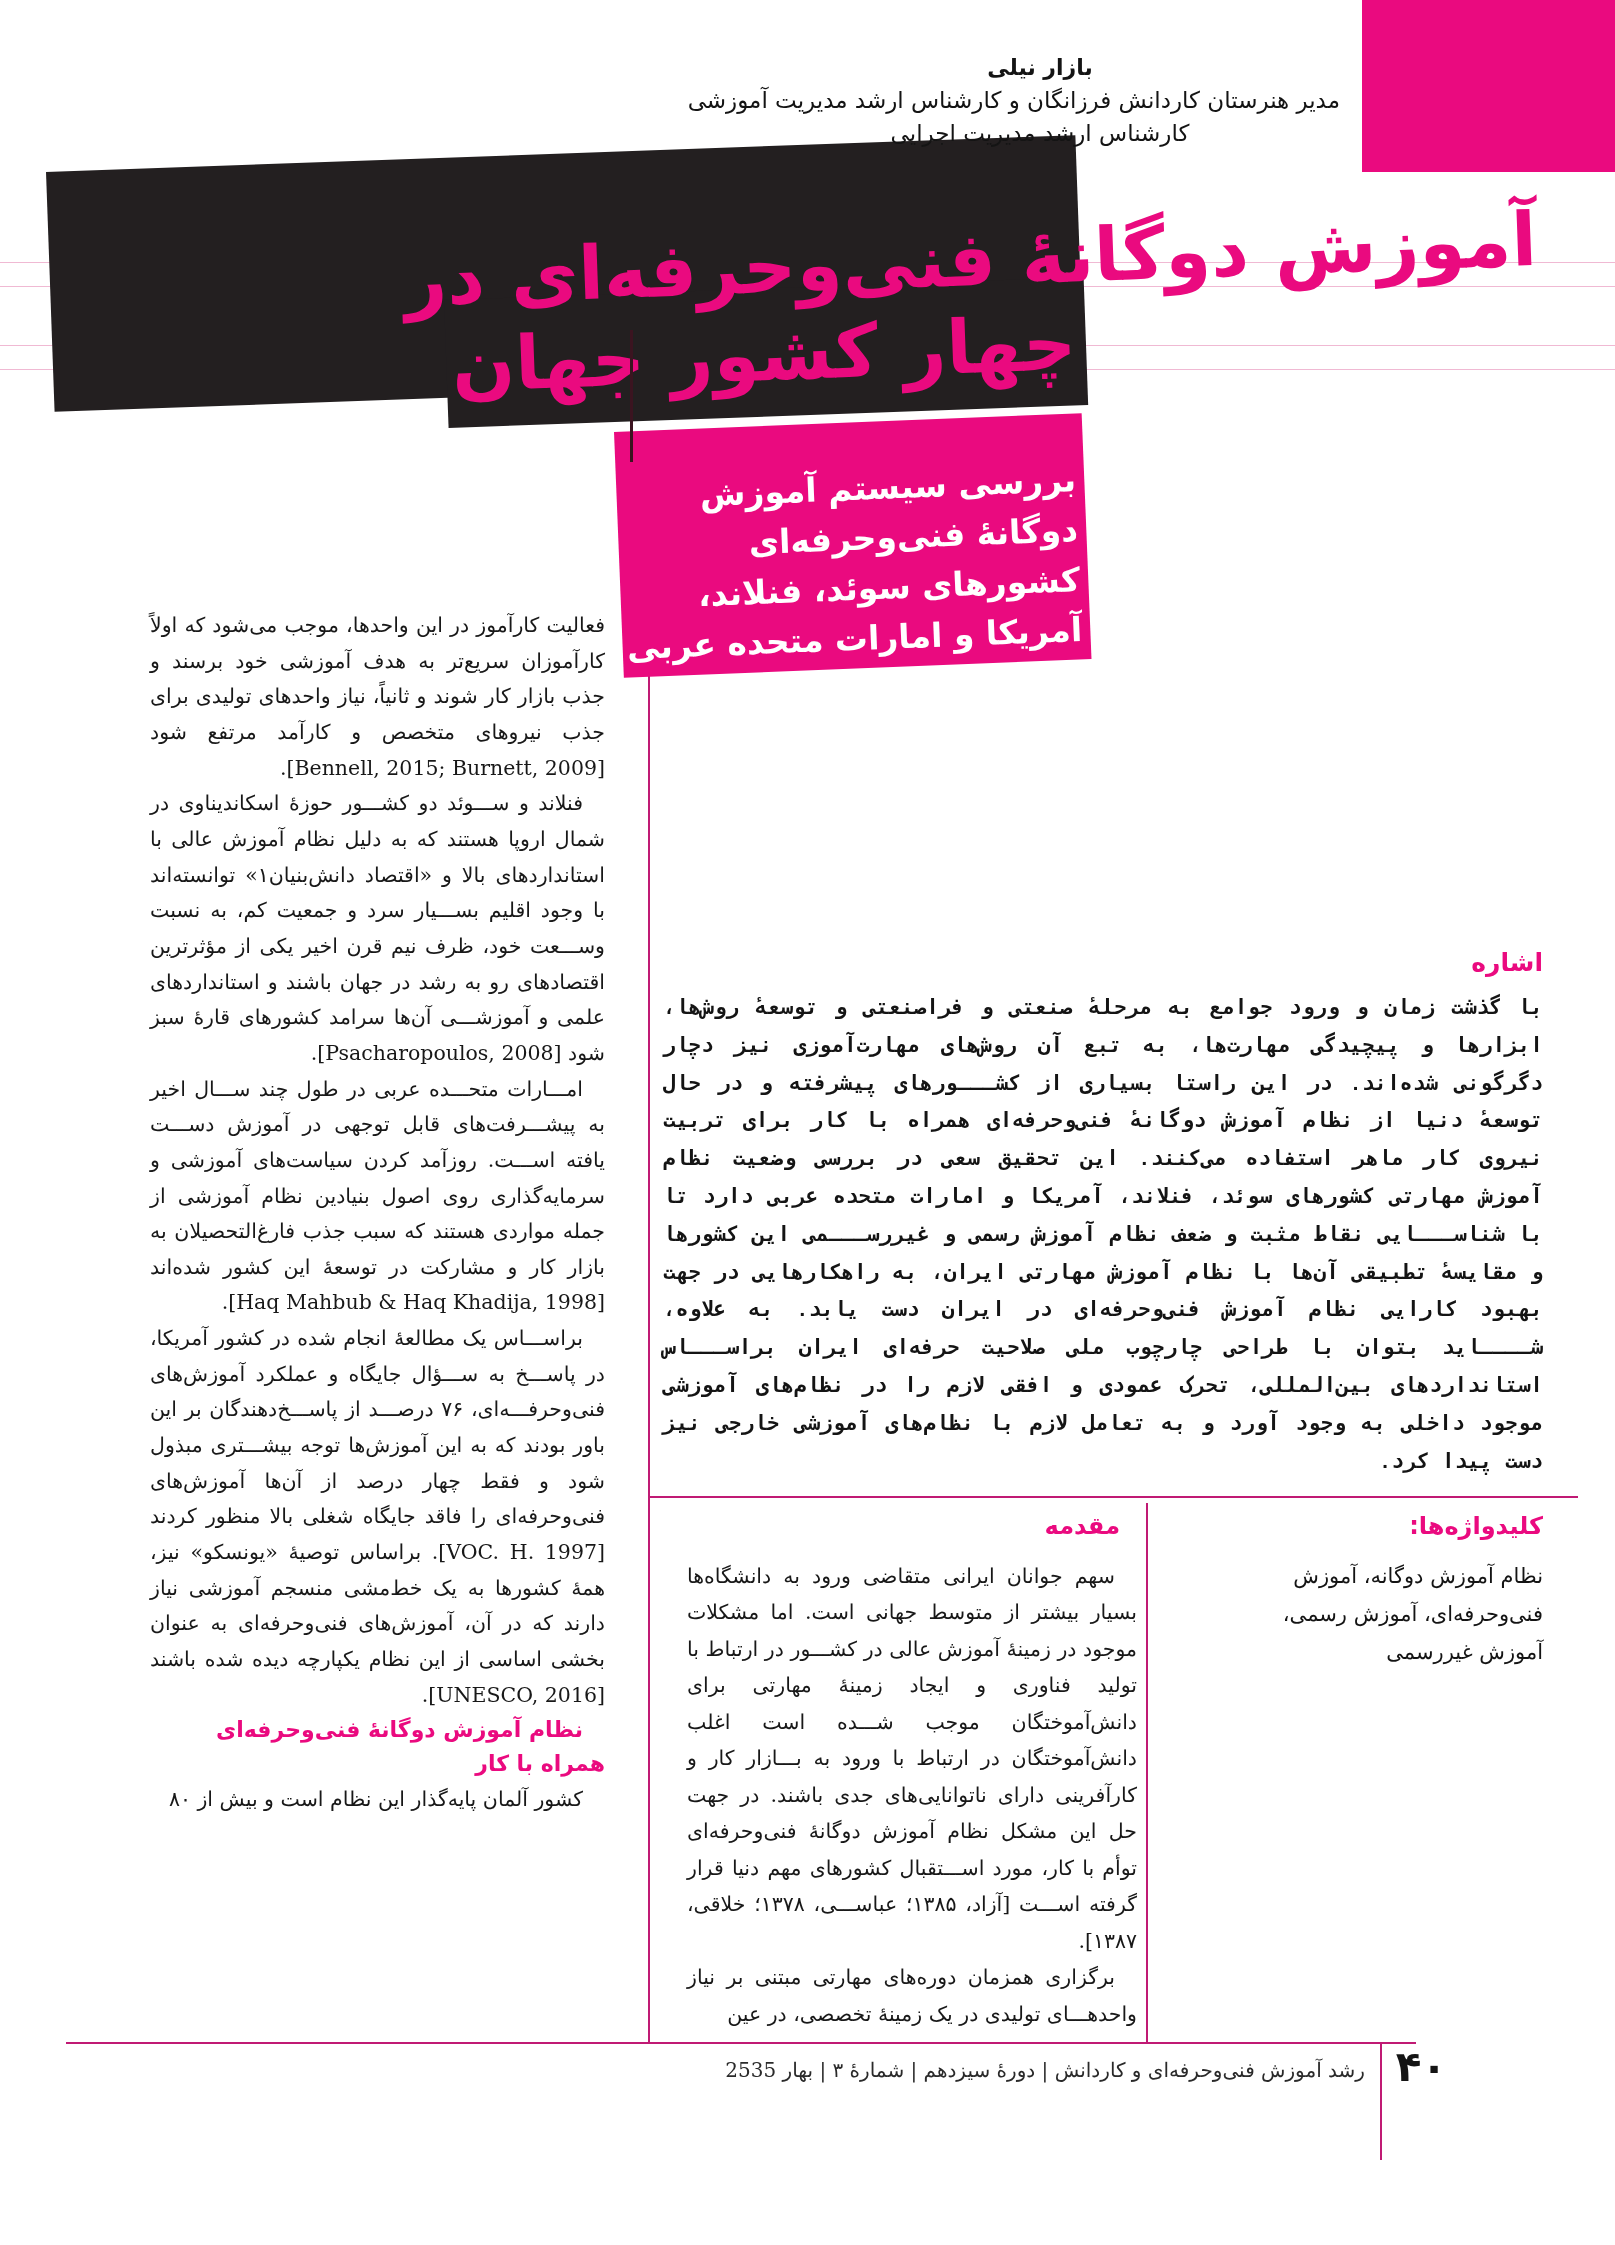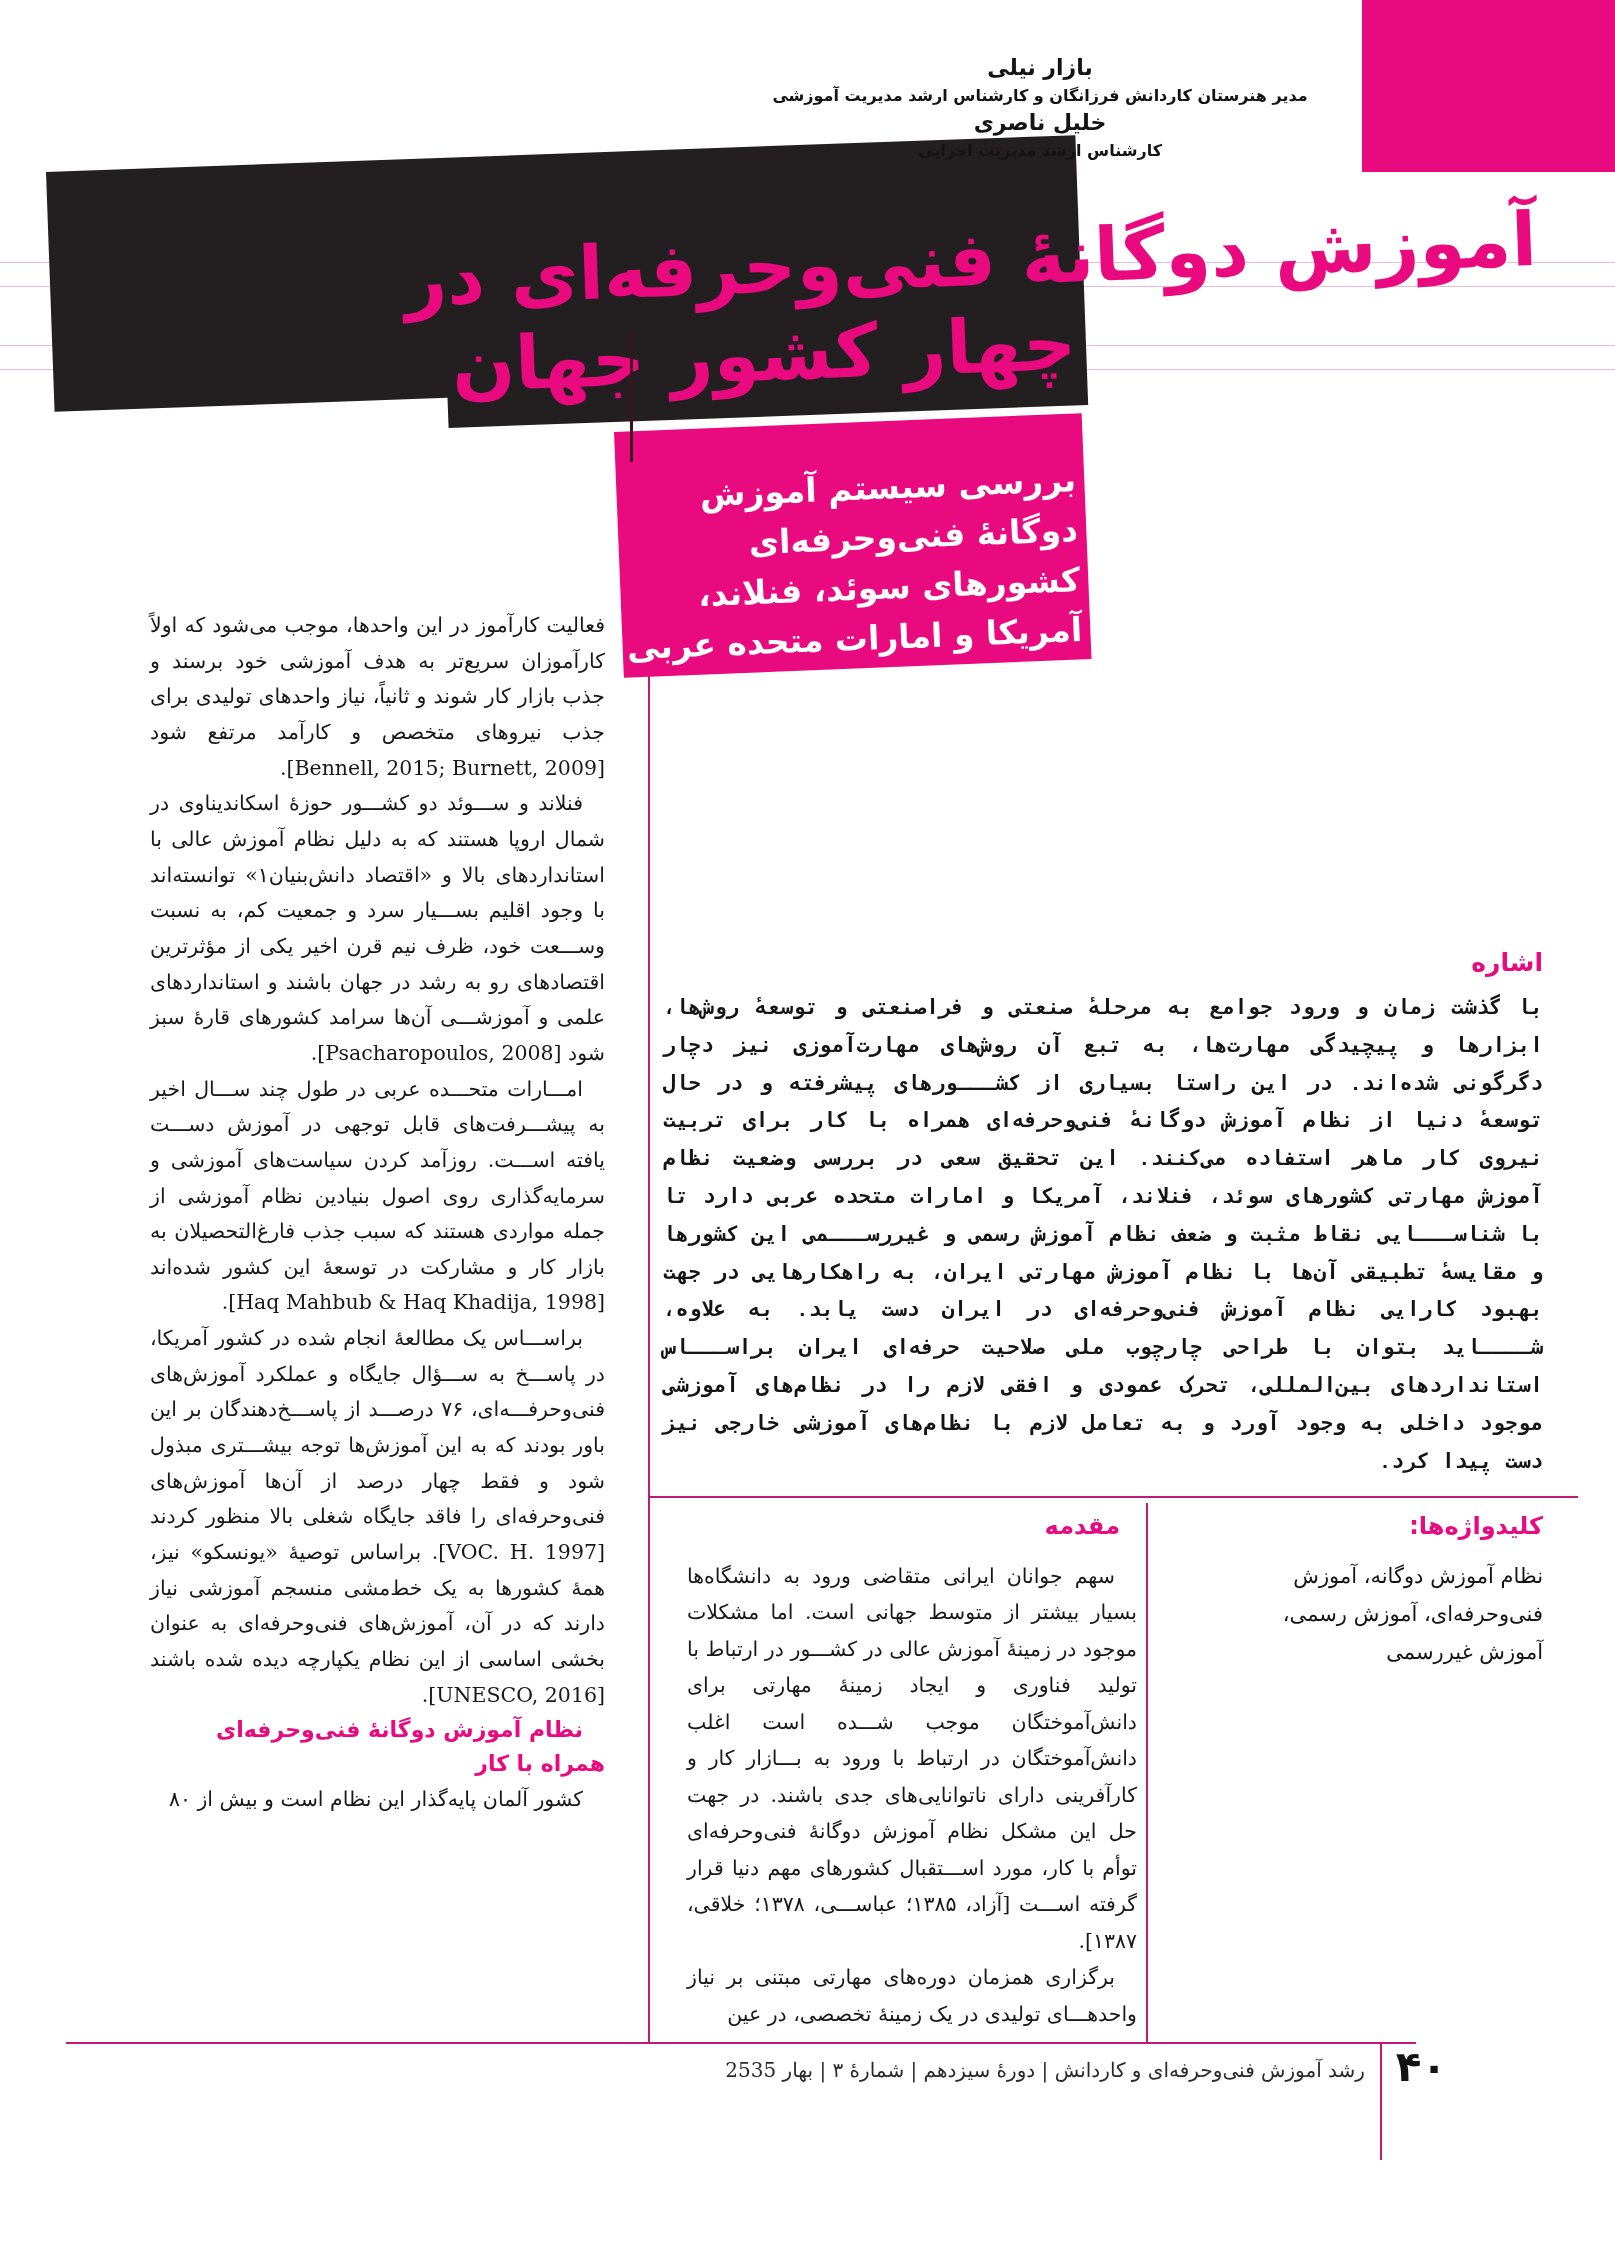--- a/index.html
+++ b/index.html
@@ -53,22 +53,22 @@
     color: #141414;
     z-index: 6;
   }
   .author-name {
     font-size: 22px;
     font-weight: 700;
     line-height: 1.45;
     white-space: nowrap;
   }
   .author-role {
-    font-size: 16px;
-    font-weight: 700;
+    font-size: 23px;
+    font-weight: 400;
     line-height: 1.45;
     white-space: nowrap;
   }
 
   
   .reg-line {
     position: absolute;
     left: 0;
     width: 1615px;
     height: 1px;
@@ -336,21 +336,20 @@
   <div class="reg-line l2"></div>
   <div class="reg-line l3"></div>
   <div class="reg-line l4"></div>
 
   <div class="masthead-flag"></div>
   <div class="masthead-word">آموزش</div>
 
   <div class="authors">
     <div class="author-name">بازار نیلی</div>
     <div class="author-role">مدیر هنرستان کاردانش فرزانگان و کارشناس ارشد مدیریت آموزشی</div>
-    <div class="author-name">خلیل ناصری</div>
     <div class="author-role">کارشناس ارشد مدیریت اجرایی</div>
   </div>
 
   <div class="title-banner"></div>
   <div class="title-banner-2"></div>
   <div class="title-text title-line-1">آموزش دوگانهٔ فنی‌وحرفه‌ای در</div>
   <div class="title-text title-line-2">چهار کشور جهان</div>
   <div class="banner-rule"></div>
 
   <div class="deck-panel"></div>

